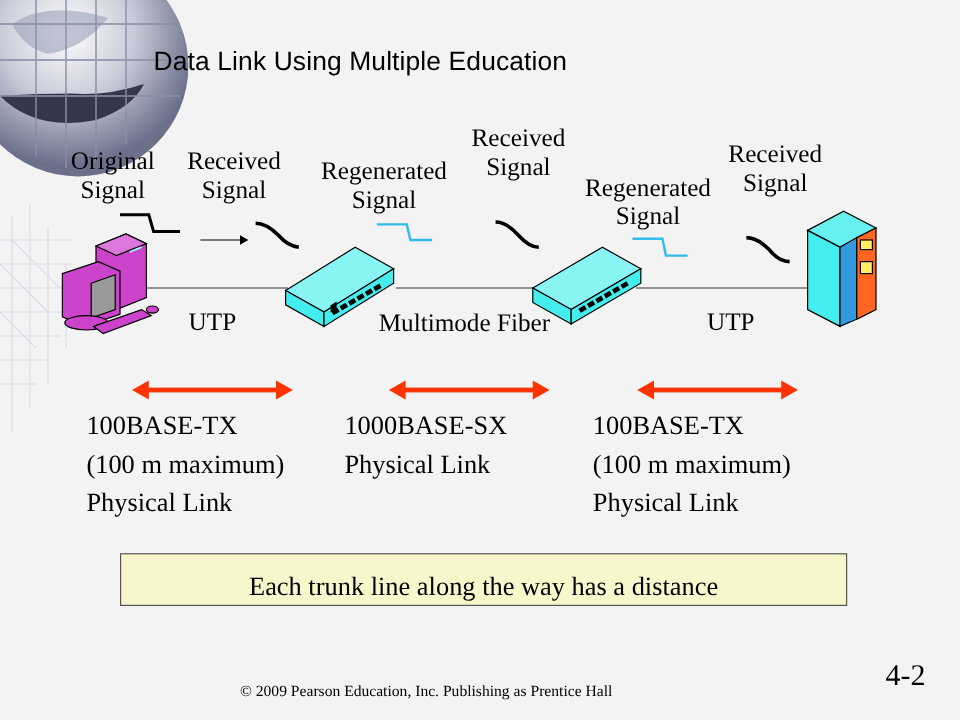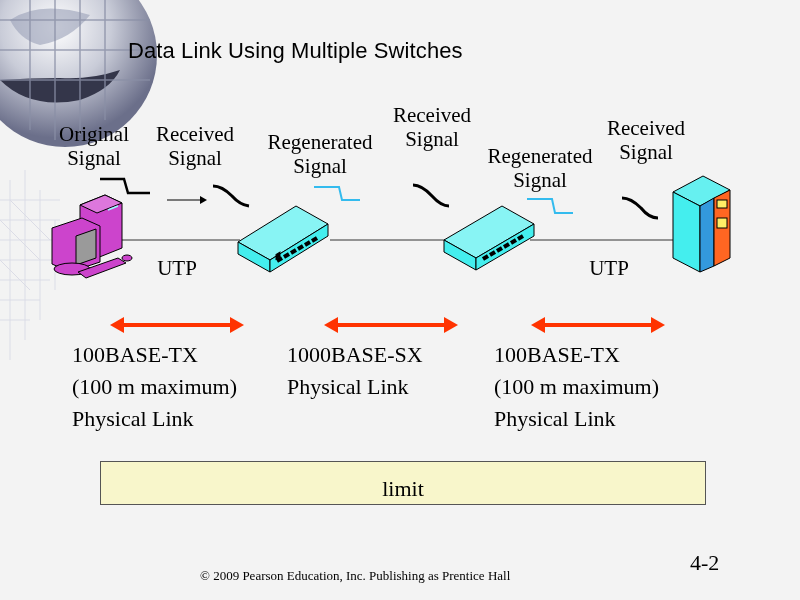--- a/index.html
+++ b/index.html
@@ -6,21 +6,21 @@
   body { width:800px; height:600px; background:#f3f3f3; position:relative; overflow:hidden; font-family:"Liberation Serif", serif; color:#000; }
   .abs { position:absolute; }
   .globe { left:-30px; top:-40px; width:190px; height:200px; }
   .grid-deco { left:0; top:160px; width:60px; height:230px; opacity:0.55; }
   .title { left:128px; top:38px; font-family:"Liberation Sans", sans-serif; font-size:22px; font-weight:normal; letter-spacing:0.1px; white-space:nowrap; }
   .lbl { font-size:21px; line-height:24px; text-align:center; white-space:nowrap; }
   .big { font-size:22px; line-height:32px; white-space:nowrap; }
   .note { left:100px; top:461px; width:606px; height:44px; background:#f8f6cb; border:1px solid #555; box-sizing:border-box; }
   .note-text { left:100px; top:474px; width:606px; font-size:22px; line-height:30px; text-align:center; }
   .footer { left:200px; top:566px; width:420px; font-size:13px; line-height:20px; text-align:left; }
-  .pagenum { left:690px; top:550px; font-size:22px; }
+  .pagenum { left:738px; top:550px; font-size:25px; }
   svg { overflow:visible; }
 </style>
 </head>
 <body>
 
 <svg class="abs globe" viewBox="0 0 190 200">
   <defs>
     <radialGradient id="gg" cx="45%" cy="35%" r="60%">
       <stop offset="0" stop-color="#ffffff"></stop>
       <stop offset="0.5" stop-color="#c9ccd8"></stop>
@@ -41,21 +41,21 @@
   </g>
 </svg>
 <svg class="abs grid-deco" viewBox="0 0 60 230">
   <g stroke="#c8cadc" stroke-width="1" fill="none">
     <path d="M0 40 L60 40 M0 60 L60 60 M0 80 L60 80 M0 100 L60 100 M0 120 L50 120 M0 140 L40 140 M0 160 L30 160"></path>
     <path d="M10 20 L10 200 M25 10 L25 180 M40 30 L40 160 M55 60 L55 130"></path>
     <path d="M0 60 L40 100 M10 40 L50 80 M0 100 L30 130"></path>
   </g>
 </svg>
 
-<div class="abs title">Data Link Using Multiple Switches</div>
+<div class="abs title">Data Link Using Multiple Education</div>
 
 <div class="abs lbl" style="left:48px;top:122px;width:92px;">
   <div>Original</div>
   <div>Signal</div>
 </div>
 <div class="abs lbl" style="left:143px;top:122px;width:104px;">
   <div>Received</div>
   <div>Signal</div>
 </div>
 <div class="abs lbl" style="left:250px;top:130px;width:140px;">
@@ -144,37 +144,38 @@
   </g>
   <g fill="#ff3300">
     <rect x="541" y="323" width="114" height="4"></rect>
     <path d="M531 325 L545 317 L545 333 Z"></path>
       <path d="M665 325 L651 317 L651 333 Z"></path>
   </g>
 </svg>
 
 <div class="abs lbl" style="left:140px;top:256px;width:74px;">UTP</div>
 <div class="abs lbl" style="left:290px;top:253px;width:194px;">
+  <div style="margin-top:4px;">Multimode Fiber</div>
 </div>
 <div class="abs lbl" style="left:572px;top:256px;width:74px;">UTP</div>
 
 <div class="abs big" style="left:72px;top:339px;width:210px;">
   <div>100BASE-TX</div>
   <div>(100 m maximum)</div>
   <div>Physical Link</div>
 </div>
 <div class="abs big" style="left:287px;top:339px;width:208px;font-family:Liberation Serif, serif;">
   <div>1000BASE-SX</div>
   <div>Physical Link</div>
 </div>
 <div class="abs big" style="left:494px;top:339px;width:210px;">
   <div>100BASE-TX</div>
   <div>(100 m maximum)</div>
   <div>Physical Link</div>
 </div>
 
 <div class="abs note"></div>
 <div class="abs note-text">
-  <div>limit</div>
+  <div>Each trunk line along the way has a distance</div>
 </div>
 
 <div class="abs pagenum">4-2</div>
 <div class="abs footer">© 2009 Pearson Education, Inc.  Publishing as Prentice Hall</div>
 
 </body></html>

